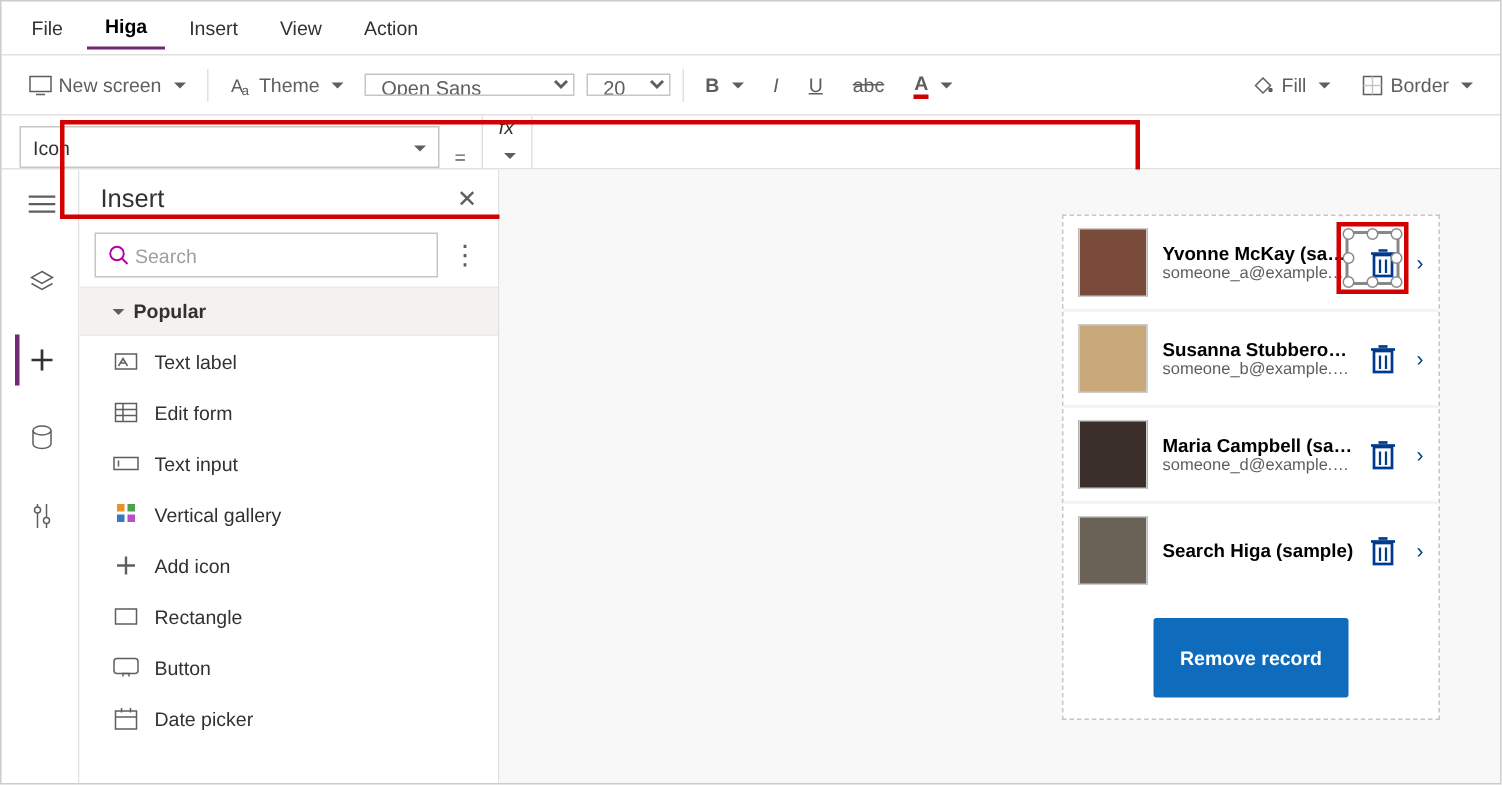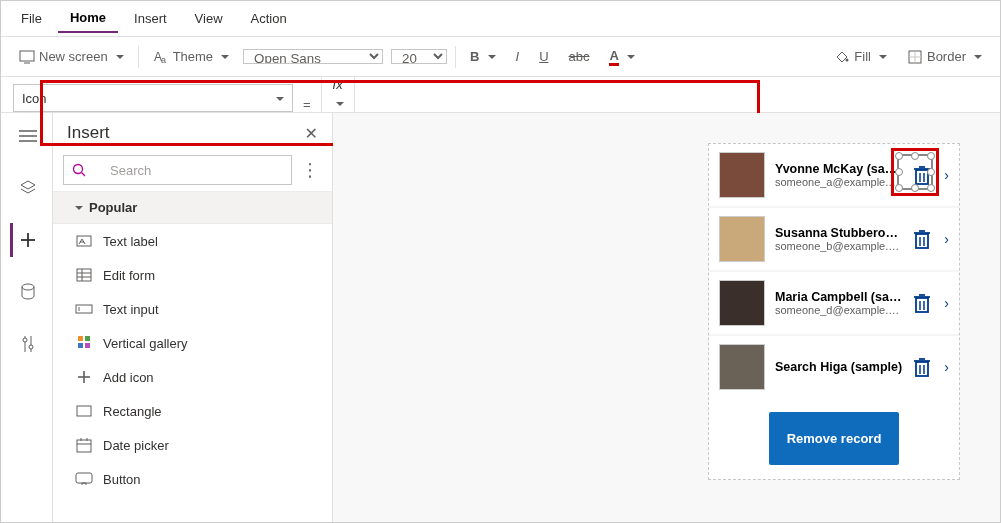--- a/index.html
+++ b/index.html
@@ -34,21 +34,21 @@
 
 
 .main{display:flex; height:calc(100% - 112px);}
 .rail{width:52px; border-right:1px solid #e1e1e1; display:flex; flex-direction:column; align-items:center; padding-top:6px; gap:18px;}
 .rail .ritem{width:34px; height:34px; display:flex; align-items:center; justify-content:center; cursor:pointer; color:#605e5c; border-left:3px solid transparent;}
 .rail .ritem.active{border-left-color:#742774; color:#323130;}
 
 .panel{width:280px; border-right:1px solid #e1e1e1; display:flex; flex-direction:column; background:#fff;}
 .panel-header{display:flex; align-items:center; justify-content:space-between; padding:10px 14px 6px; font-size:17px; font-weight:400;}
 .search-row{display:flex; align-items:center; gap:6px; padding:6px 10px;}
-.search{flex:1; border:1px solid #c8c6c4; height:30px; display:flex; align-items:center; gap:24px; padding:0 8px; color:#a19f9d;}
+.search{flex:1; border:1px solid #c8c6c4; height:30px; display:flex; align-items:center; gap:4px; padding:0 8px; color:#a19f9d;}
 .more{width:24px; text-align:center; font-size:18px; color:#605e5c; cursor:pointer;}
 .cat{display:flex; align-items:center; gap:6px; padding:8px 18px; background:#f3f2f1; font-weight:600; font-size:13px; border-top:1px solid #edebe9; border-bottom:1px solid #edebe9;}
 .items{flex:1; overflow:auto;}
 .item{display:flex; align-items:center; gap:10px; padding:8px 22px; cursor:pointer;}
 .item-ic{width:18px; height:18px; display:flex; align-items:center; justify-content:center; color:#605e5c;}
 
 .canvas{flex:1; background:#f8f8f8; position:relative;}
 
 
 .gallery{position:absolute; right:40px; top:30px; width:252px; border:1px dashed #c8c6c4; background:#fff;}
@@ -64,21 +64,21 @@
 .handle{position:absolute; width:8px; height:8px; border:1px solid #888; background:#fff; border-radius:50%;}
 .btn-primary{display:block; margin:14px auto; background:#0f6cbd; color:#fff; border:none; padding:19px 18px; font-weight:600; font-size:13px; border-radius:2px; cursor:pointer;}
 
 svg{display:block;}
 </style>
 </head>
 <body>
 
 <div class="menubar">
   <div class="tab">File</div>
-  <div class="tab active">Home</div>
+  <div class="tab active">Higa</div>
   <div class="tab">Insert</div>
   <div class="tab">View</div>
   <div class="tab">Action</div>
 </div>
 
 <div class="toolbar">
   <div class="toolbtn">
     <span class="icon">
         <svg width="16" height="14" viewBox="0 0 16 14">
           <rect x="1" y="1" width="14" height="10" fill="none" stroke="#605e5c"></rect>
@@ -277,37 +277,37 @@
         <div class="item">
           <span class="item-ic">
             <svg width="16" height="12">
               <rect x="1" y="1" width="14" height="10" fill="none" stroke="#605e5c"></rect>
             </svg>
           </span>
           <span>Rectangle</span>
         </div>
         <div class="item">
           <span class="item-ic">
+            <svg width="18" height="14">
+              <rect x="1" y="1" width="16" height="10" rx="2" fill="none" stroke="#605e5c"></rect>
+              <path d="M7 13 L7 11 L11 11 L11 13" stroke="#605e5c" fill="none"></path>
+            </svg>
+          </span>
+          <span>Button</span>
+        </div>
+        <div class="item">
+          <span class="item-ic">
             <svg width="16" height="16">
               <rect x="1" y="3" width="14" height="12" fill="none" stroke="#605e5c"></rect>
               <line x1="1" y1="7" x2="15" y2="7" stroke="#605e5c"></line>
               <line x1="5" y1="1" x2="5" y2="4" stroke="#605e5c"></line>
               <line x1="11" y1="1" x2="11" y2="4" stroke="#605e5c"></line>
             </svg>
           </span>
           <span>Date picker</span>
-        </div>
-        <div class="item">
-          <span class="item-ic">
-            <svg width="18" height="14">
-              <rect x="1" y="1" width="16" height="10" rx="2" fill="none" stroke="#605e5c"></rect>
-              <path d="M7 13 L7 11 L11 11 L11 13" stroke="#605e5c" fill="none"></path>
-            </svg>
-          </span>
-          <span>Button</span>
         </div>
       </div>
   </div>
 
   <div class="canvas">
     <div class="gallery" id="gallery">
         <div class="card">
           <div class="avatar" style="background:#7a4a3a"></div>
           <div class="cinfo">
             <div class="cname">Yvonne McKay (sample)</div>

